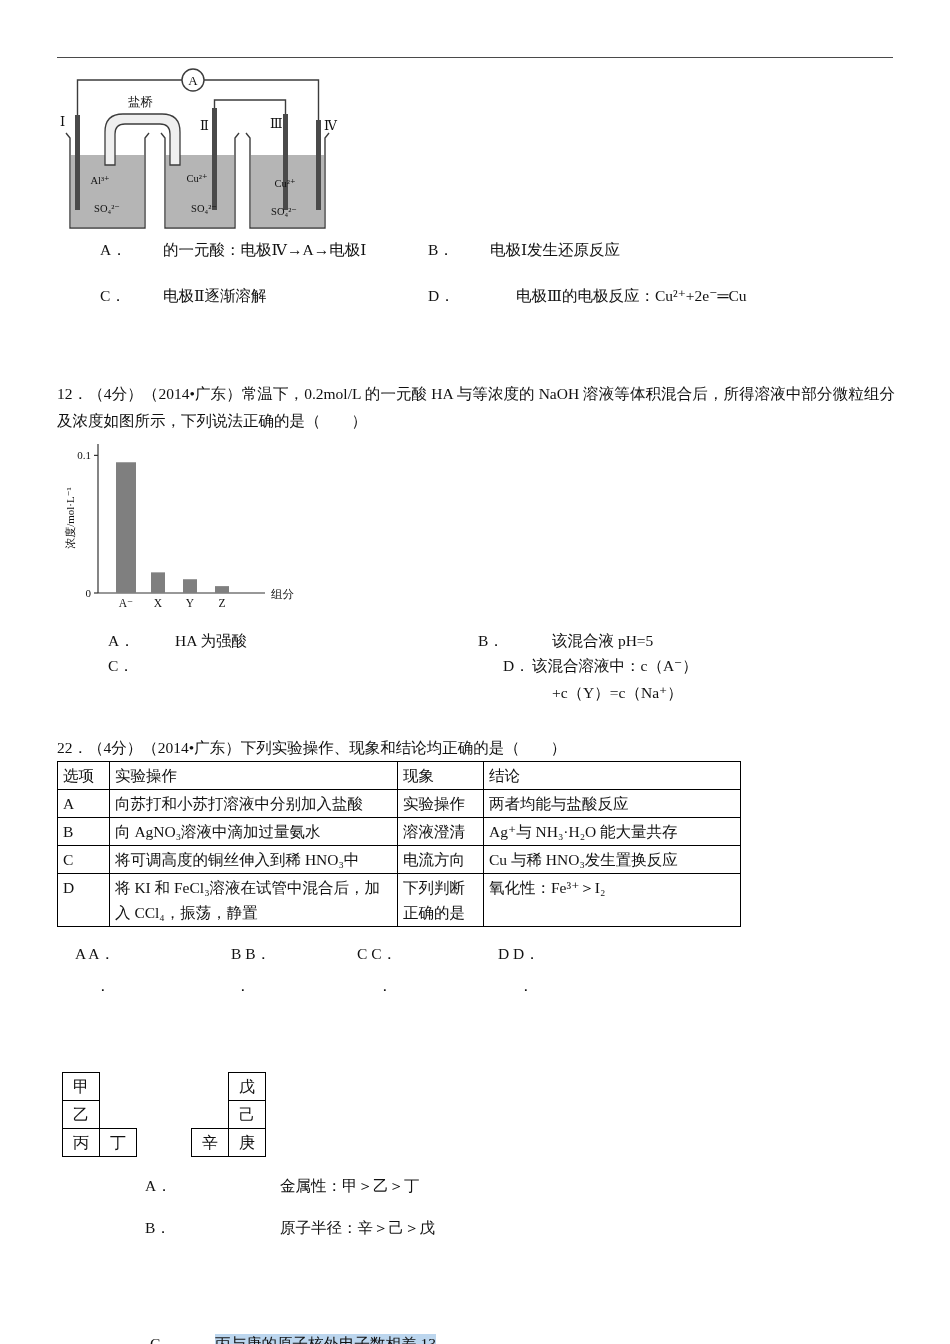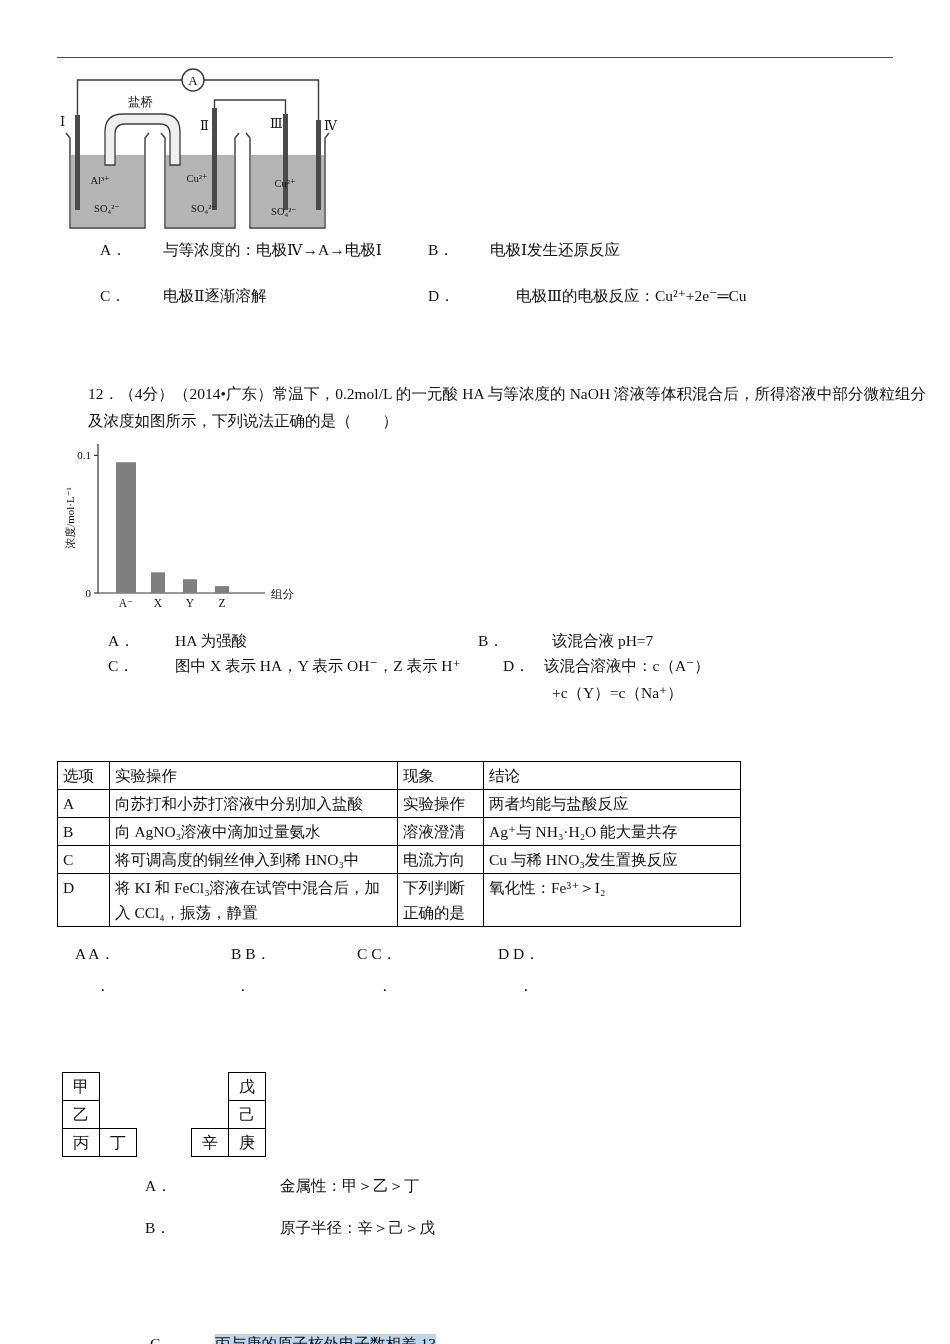--- a/index.html
+++ b/index.html
@@ -1,20 +1,20 @@
 <!DOCTYPE html>
 <html><head>
 <meta charset="utf-8">
 <style>
   html,body{margin:0;padding:0;background:#fff;}
   .page{position:relative;width:950px;height:1344px;background:#ffffff;overflow:hidden;
         font-family:"Liberation Serif","DejaVu Serif",serif;color:#111;font-size:15.5px;}
   .abs{position:absolute;}
   .nw{white-space:nowrap;}
-  .para{position:absolute;line-height:27px;text-align:justify;margin-left:31px;}
+  .para{position:absolute;line-height:27px;text-align:justify;}
   .hr{position:absolute;left:57px;width:836px;border-top:1.5px solid #4a4a4a;height:0;}
   .qtable{border-collapse:collapse;table-layout:fixed;}
   .qtable td{border:1px solid #000;padding:1px 5px;line-height:25px;vertical-align:top;font-size:15.5px;}
   .pt-cell{position:absolute;width:38px;height:29px;border:1px solid #000;box-sizing:border-box;
            text-align:center;line-height:27px;font-size:16px;background:#fff;}
   .wire{stroke:#3c3c3c;stroke-width:1.4;fill:none;}
   .axis{stroke:#333;stroke-width:1.2;}
   .svg-text{fill:#111;font-family:"Liberation Serif","DejaVu Serif",serif;}
   .tick-label{font-size:11px;fill:#111;font-family:"Liberation Serif","DejaVu Serif",serif;}
   .cat-label{font-size:11.5px;fill:#111;font-family:"Liberation Serif","DejaVu Serif",serif;}
@@ -59,21 +59,21 @@
 
     <text x="43" y="124" text-anchor="middle" class="svg-text" font-size="10.5">Al³⁺</text>
     <text x="50" y="152" text-anchor="middle" class="svg-text" font-size="10.5">SO₄²⁻</text>
     <text x="140" y="122" text-anchor="middle" class="svg-text" font-size="10.5">Cu²⁺</text>
     <text x="147" y="152" text-anchor="middle" class="svg-text" font-size="10.5">SO₄²⁻</text>
     <text x="228" y="127" text-anchor="middle" class="svg-text" font-size="10.5">Cu²⁺</text>
     <text x="227" y="155" text-anchor="middle" class="svg-text" font-size="10.5">SO₄²⁻</text>
   </svg>
 
   <span class="abs nw" style="left:100px;top:240px">A．</span>
-  <span class="abs nw" style="left:163px;top:240px">与等浓度的：电极Ⅳ→A→电极Ⅰ</span>
+  <span class="abs nw" style="left:163px;top:240px">的一元酸：电极Ⅳ→A→电极Ⅰ</span>
   <span class="abs nw" style="left:428px;top:240px">B．</span>
   <span class="abs nw" style="left:490px;top:240px">电极Ⅰ发生还原反应</span>
   <span class="abs nw" style="left:100px;top:286px">C．</span>
   <span class="abs nw" style="left:163px;top:286px">电极Ⅱ逐渐溶解</span>
   <span class="abs nw" style="left:428px;top:286px">D．</span>
   <span class="abs nw" style="left:516px;top:286px">电极Ⅲ的电极反应：Cu²⁺+2e⁻═Cu</span>
 
   <div class="para" style="left:57px;top:380px;width:838px">12．（4分）（2014•广东）常温下，0.2mol/L 的一元酸 HA 与等浓度的 NaOH 溶液等体积混合后，所得溶液中部分微粒组分及浓度如图所示，下列说法正确的是（　　）</div>
 
   <svg class="abs" style="left:60px;top:438px" width="280" height="190" viewBox="0 0 280 190">
@@ -95,27 +95,27 @@
         <rect x="155" y="148.11926605504587" width="14" height="6.8807339449541285" fill="#7f7f7f"></rect>
         <text x="162" y="169" text-anchor="middle" class="cat-label">Z</text>
       </g>
     <text x="14" y="80" class="tick-label" text-anchor="middle" transform="rotate(-90 14 80)">浓度/mol·L⁻¹</text>
     <text x="211" y="160" class="cat-label">组分</text>
   </svg>
 
   <span class="abs nw" style="left:108px;top:631px">A．</span>
   <span class="abs nw" style="left:175px;top:631px">HA 为强酸</span>
   <span class="abs nw" style="left:478px;top:631px">B．</span>
-  <span class="abs nw" style="left:552px;top:631px">该混合液 pH=7</span>
+  <span class="abs nw" style="left:552px;top:631px">该混合液 pH=5</span>
   <span class="abs nw" style="left:108px;top:656px">C．</span>
-  <span class="abs nw" style="left:175px;top:656px">图中 X 表示 HA，Y 表示 OH⁻，Z 表示 H⁺</span>
   <span class="abs nw" style="left:503px;top:656px">D．</span>
-  <span class="abs nw" style="left:544px;top:656px">该混合溶液中：c（A⁻）</span>
+  <span class="abs nw" style="left:532px;top:656px">该混合溶液中：c（A⁻）</span>
   <span class="abs nw" style="left:552px;top:683px">+c（Y）=c（Na⁺）</span>
 
+  <div class="para" style="left:57px;top:734px;width:838px">22．（4分）（2014•广东）下列实验操作、现象和结论均正确的是（　　）</div>
 
   <table class="abs qtable" style="left:57px;top:761px;width:683px">
     <colgroup>
         <col style="width:52px">
         <col style="width:288px">
         <col style="width:86px">
         <col style="width:257px">
       </colgroup>
     <tbody>
         <tr>

